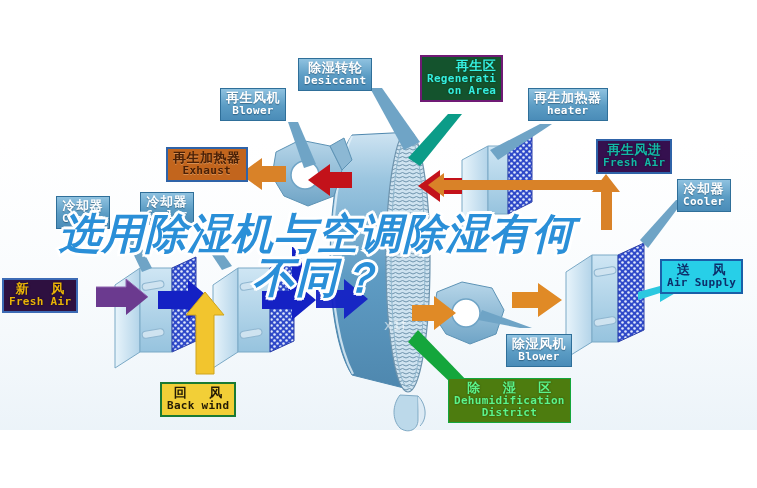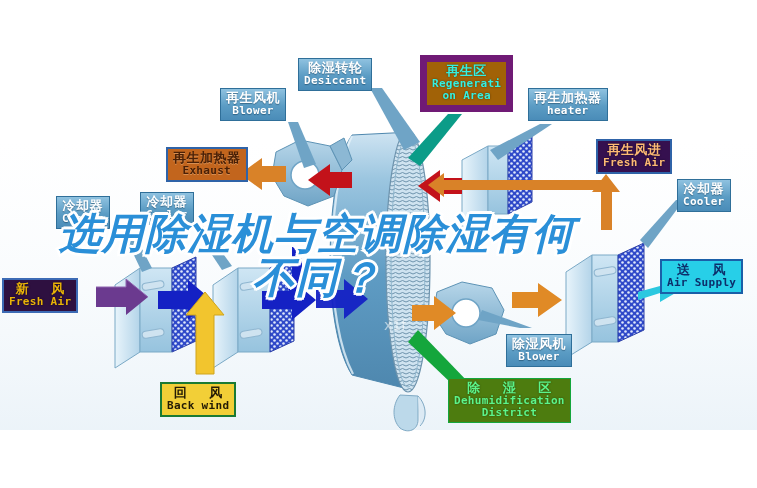--- a/index.html
+++ b/index.html
@@ -52,44 +52,45 @@
 
   
   .lbl.blue {
     background: linear-gradient(180deg, #8fc2e0 0%, #5b9cc4 55%, #4a8cb8 100%);
     border: 1px solid #2f6f99;
     color: #ffffff;
     text-shadow: 0 1px 1px rgba(20,60,90,.55);
   }
   
   .lbl.teal {
-    background: #a16207;
-    border: 7px solid #701a75;
+    background: #14532d;
+    border: 2px solid #701a75;
     color: #35f0e0;
     text-shadow: 0 0 2px rgba(0,0,0,.5);
+    text-align: right;
   }
   
   .lbl.green {
     background: #4d7c0f;
     border: 1px solid #14a63c;
     color: #5cf58a;
     text-shadow: 0 0 2px rgba(0,0,0,.5);
   }
   
   .lbl.orange {
     background: #c2651d;
     border: 2px solid #2f63a8;
     color: #4a2006;
     text-shadow: 0 1px 0 rgba(255,220,180,.35);
   }
   
   .lbl.purple {
     background: #35104f;
     border: 2px solid #2f63a8;
-    color: #fdba74;
+    color: #14b8a6;
     text-shadow: 0 0 2px rgba(0,0,0,.6);
   }
   .lbl.purple2 {
     background: #2e1040;
     border: 2px solid #3d6bb5;
     color: #eab308;
     text-shadow: 0 0 2px rgba(0,0,0,.6);
   }
   
   .lbl.yellow {

